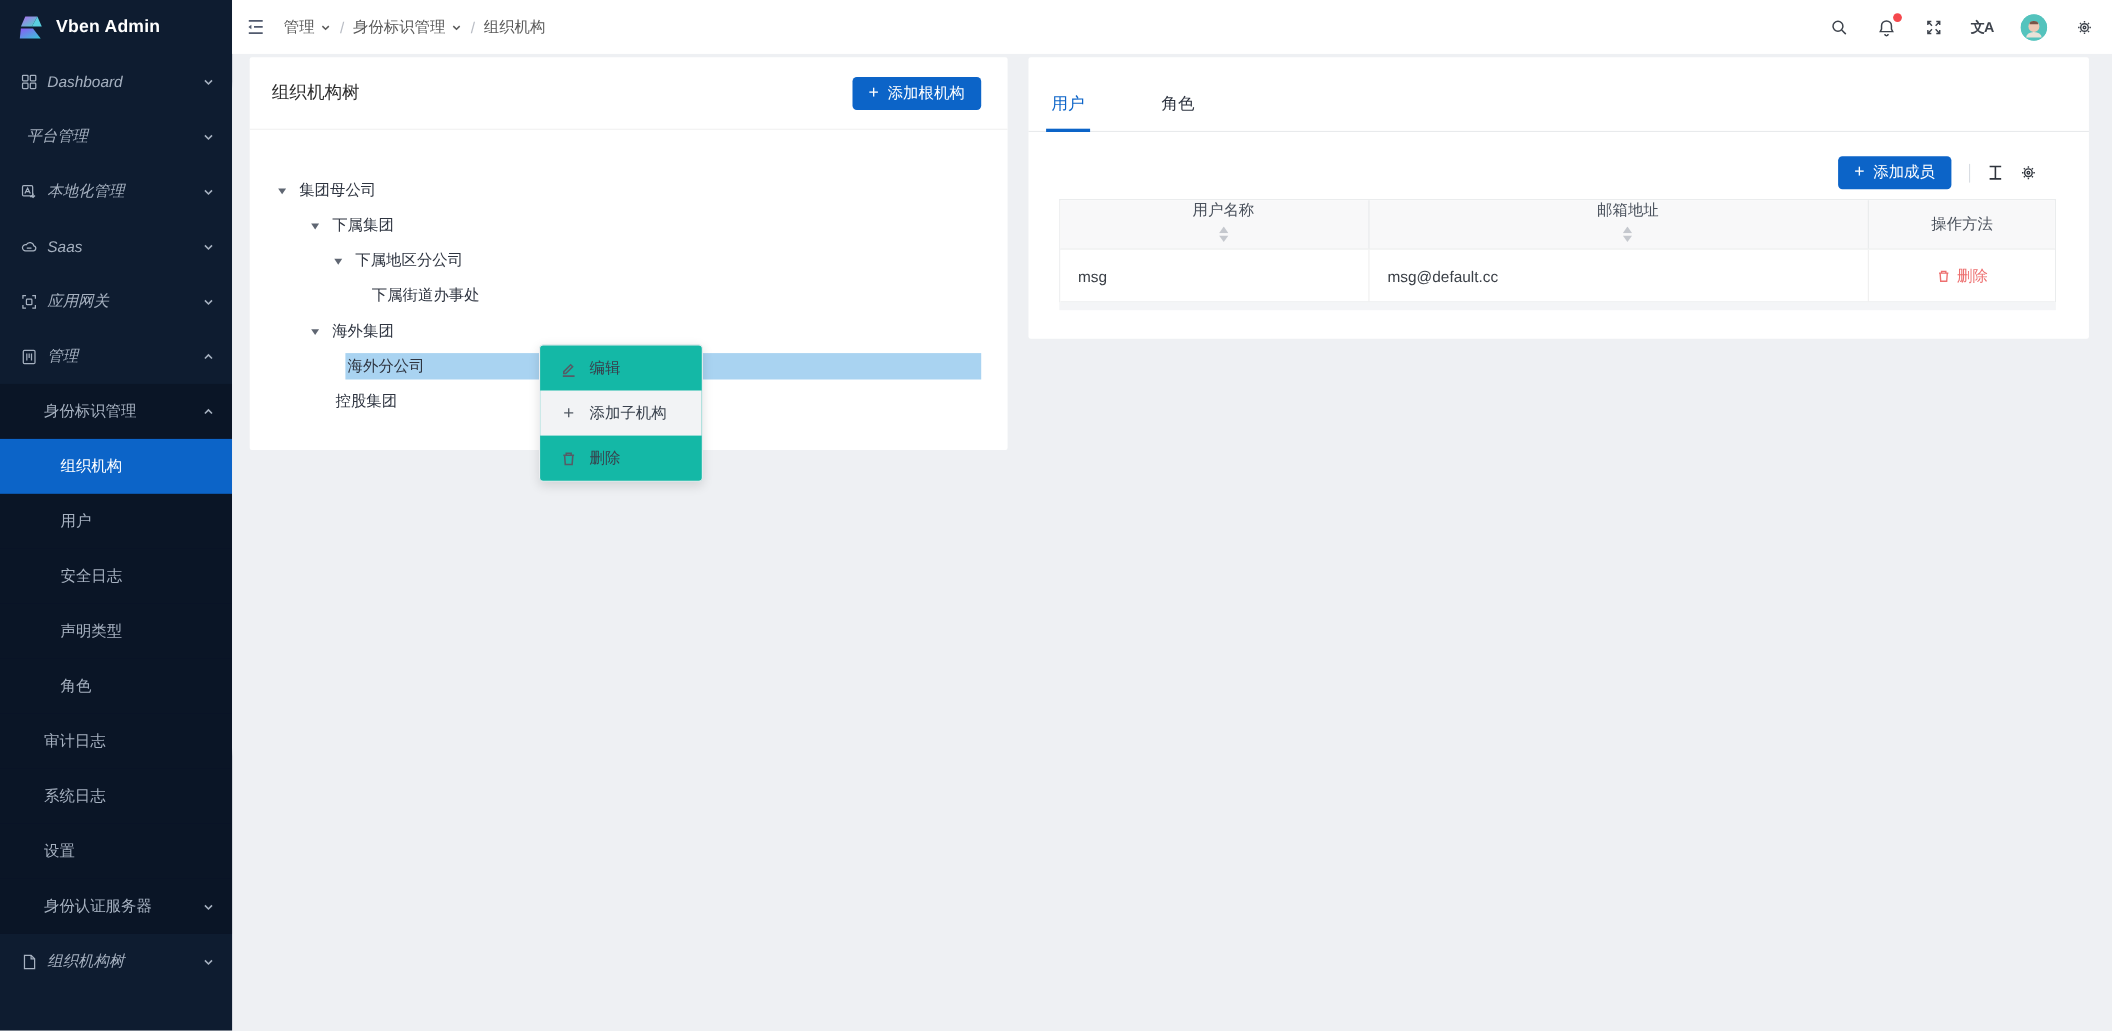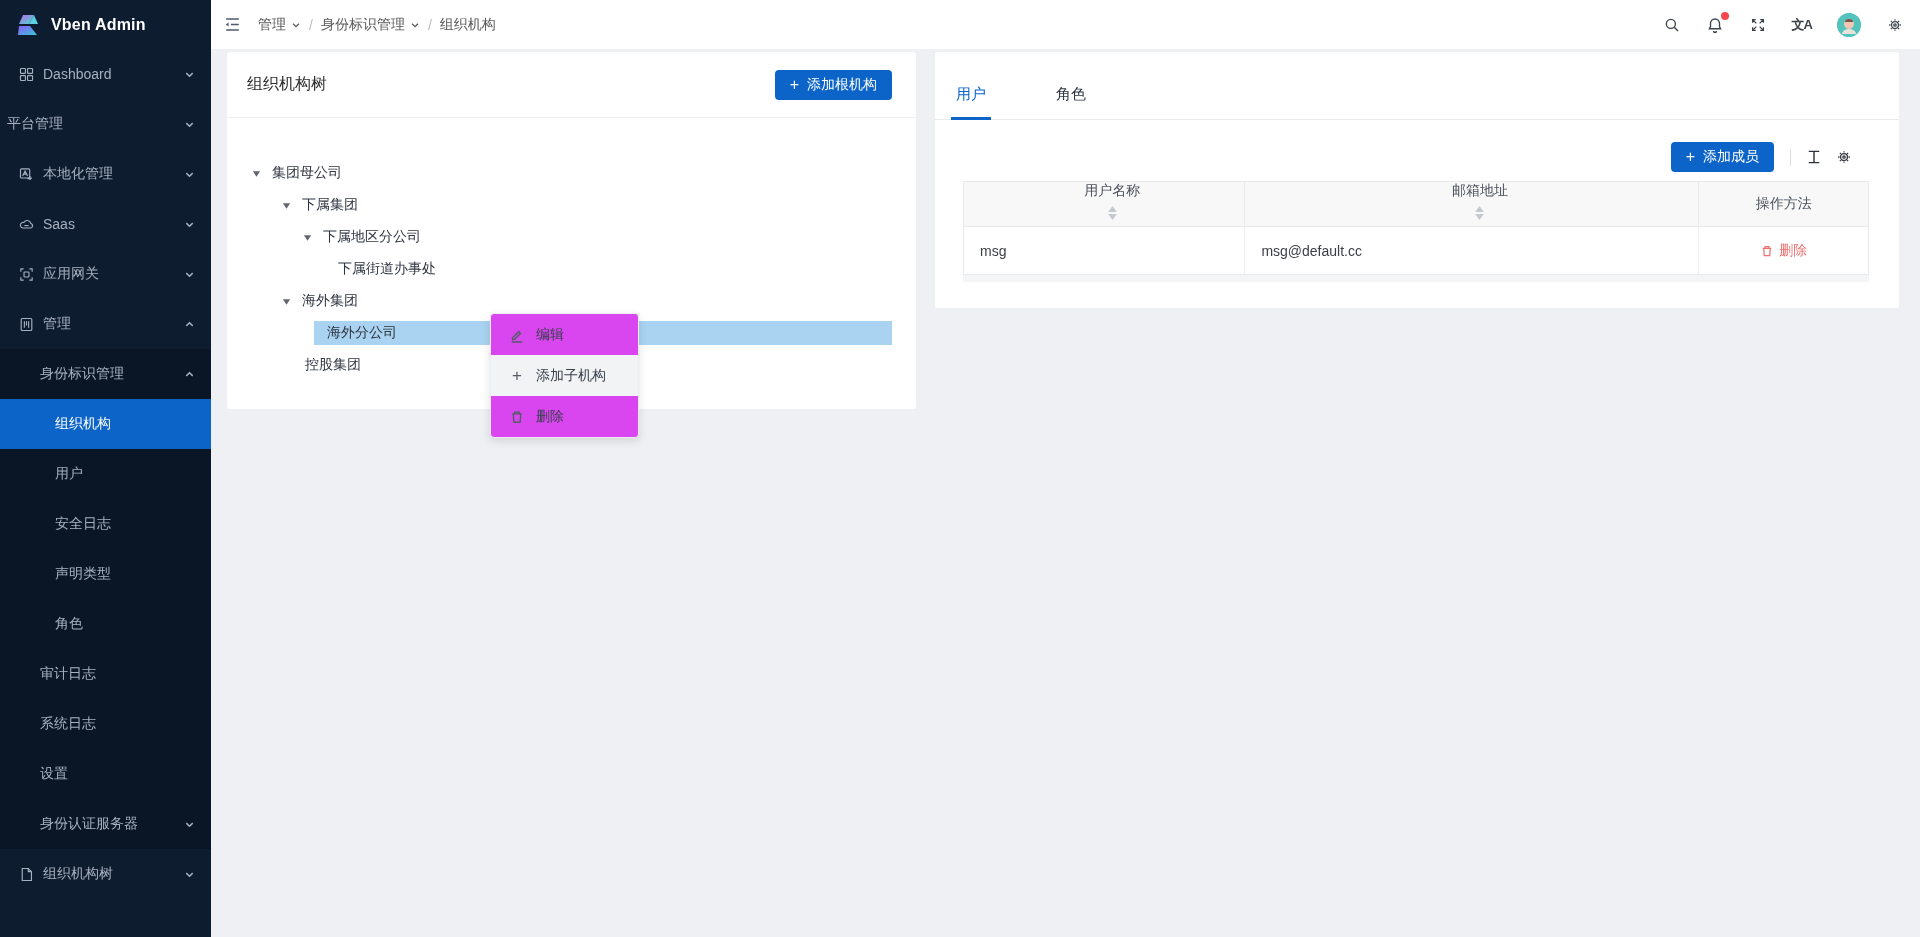--- a/index.html
+++ b/index.html
@@ -7,22 +7,22 @@
   body { font-family: "Liberation Sans", "DejaVu Sans", sans-serif; font-size:14px; color:#333; background:#eef0f3; }
   .app { position:relative; width:1920px; height:712px; }
 
   
   .sidebar { position:absolute; left:0; top:0; width:211px; height:937px; background:#0e1c30; overflow:hidden; }
   .logo { height:49px; display:flex; align-items:center; padding-left:14px; gap:9px; cursor:pointer; }
   .logo-text { color:#fff; font-size:16px; font-weight:bold; letter-spacing:.2px; }
   .side-item { position:relative; height:50px; display:flex; align-items:center; color:#a6b1c0; cursor:pointer; }
   .side-item .mi { display:inline-flex; width:17px; height:17px; margin-right:8px; color:#a6b1c0; }
   .side-item .mi svg { width:17px; height:17px; }
-  .side-item.lvl0 { padding-left:18px; }
-  .side-item.lvl0.noicon { padding-left:7px; }
+  .side-item.lvl0 { padding-left:18px;font-style:italic; }
+  .side-item.lvl0.noicon { padding-left:24px; }
   .side-item.lvl1 { padding-left:40px; }
   .side-item.lvl2 { padding-left:55px; }
   .side-item.section { background:#0a1526; }
   .side-item.active { background:#0c64c8; color:#fff; }
   .side-item .chev { position:absolute; right:16px; display:inline-flex; }
   .side-item .chev svg { width:11px; height:11px; }
 
   
   .topbar { position:absolute; left:211px; top:0; right:0; height:49px; background:#fff; display:flex; align-items:center; padding:0 16px 0 12px; }
   .collapse-btn { display:inline-flex; margin-right:16px; cursor:pointer; color:#515a6e; }
@@ -50,24 +50,24 @@
   
   .tree { padding-top:27px; padding-right:24px; }
   .tree-row { display:flex; align-items:center; height:24px; margin-bottom:8px; cursor:pointer; color:#2e3440; }
   .tree-row .caret { display:inline-flex; width:16px; margin-right:8px; justify-content:center; color:#5f6672; }
   .tree-row .caret svg { width:9px; height:9px; }
   .tree-row.pl0 { padding-left:21px;margin-top:16px; }
   .tree-row.pl1 { padding-left:51px; }
   .tree-row.pl2 { padding-left:72px; }
   .tree-row.leaf1 { padding-left:78px; }
   .tree-row.leaf3 { padding-left:111px; }
-  .tree-row.sel { margin-left:87px; padding-left:13px; background:#a9d3f1; }
-
-  
-  .ctx-menu { position:absolute; left:279px; top:264px; width:149px; background:#d946ef; border:1px solid #ebedf0; border-radius:4px; box-shadow:0 3px 10px rgba(0,0,0,.12); overflow:hidden; z-index:5; }
+  .tree-row.sel { margin-left:87px; padding-left:2px; background:#a9d3f1; }
+
+  
+  .ctx-menu { position:absolute; left:279px; top:264px; width:149px; background:#14b8a6; border:1px solid #ebedf0; border-radius:4px; box-shadow:0 3px 10px rgba(0,0,0,.12); overflow:hidden; z-index:5; }
   .ctx-item { height:41px; display:flex; align-items:center; padding-left:18px; gap:11px; color:#38404c; cursor:pointer; }
   .ctx-item.hover { background:#f2f3f5; }
   .ctx-item .ci { display:inline-flex; width:16px; color:#555c66; }
   .ctx-item .ci svg { width:16px; height:16px; }
   .ctx-item .ci.plus-glyph { font-size:17px; color:#555c66; justify-content:center; }
 
   
   .right-card { left:724px; top:3px; width:964px; height:256px; }
   .tabs { height:68px; display:flex; align-items:flex-end; padding-left:16px; border-bottom:1px solid #e8eaec; gap:60px; }
   .tab { position:relative; padding:0 5px 15px 5px; font-size:15px; color:#2e3440; cursor:pointer; }

